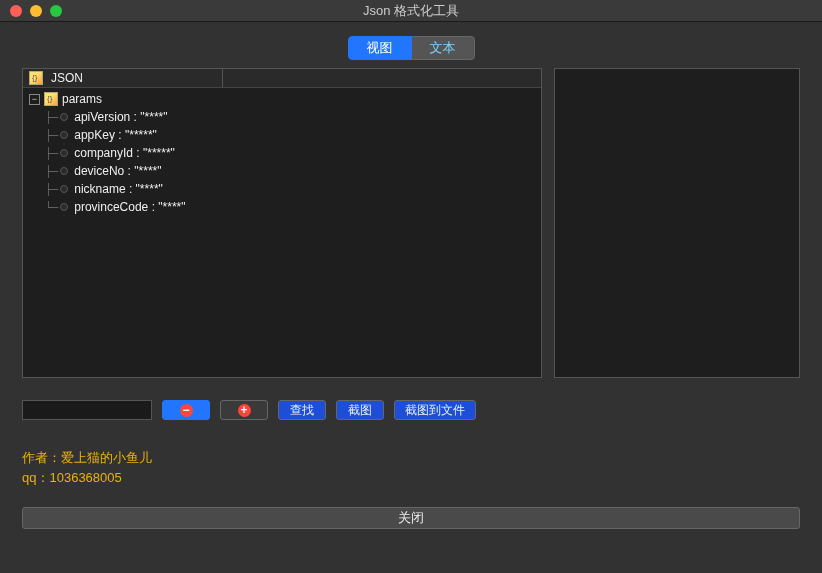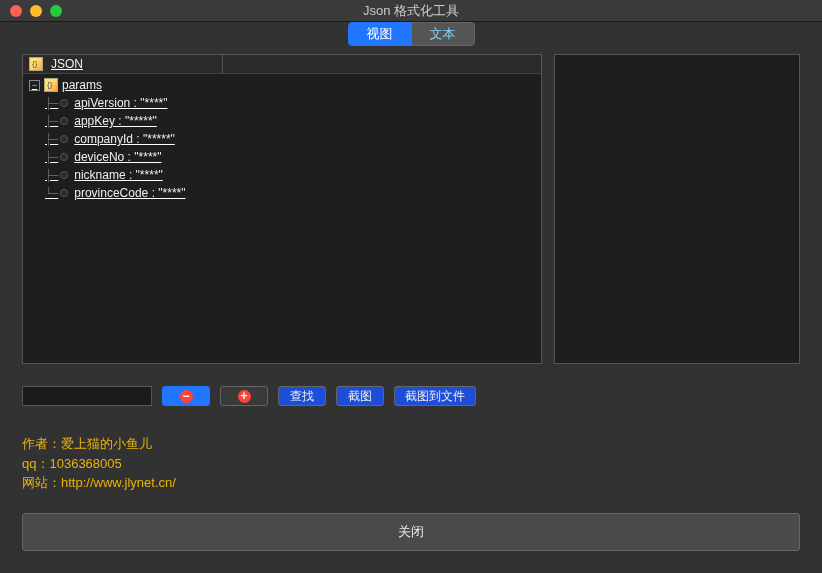--- a/index.html
+++ b/index.html
@@ -40,20 +40,21 @@
     .title-text {
       position: absolute;
       left: 50%;
       transform: translateX(-50%);
       color: #ccc;
       font-size: 13px;
     }
     .tabs {
       display: flex;
       justify-content: center;
+      margin-top: 14px;
       margin-bottom: 8px;
     }
     .tab-group {
       display: flex;
       border-radius: 4px;
       overflow: hidden;
     }
     .tab {
       padding: 2px 18px;
       font-size: 13px;
@@ -66,21 +67,20 @@
       background: #2175ff;
       color: #fff;
       border-color: #2175ff;
     }
     .tab:first-child { border-radius: 4px 0 0 4px; }
     .tab:last-child { border-radius: 0 4px 4px 0; border-left: none; }
     .main-area {
       display: flex;
       gap: 12px;
       padding: 0 22px;
-      text-decoration: underline;
     }
     .tree-panel {
       flex: 1;
       background: #1e1e1e;
       border: 1px solid #555;
       height: 310px;
     }
     .tree-header {
       background: #2a2a2a;
       border-bottom: 1px solid #444;
@@ -206,21 +206,21 @@
     .circle-icon.minus { background: #ff453a; color: #fff; }
     .circle-icon.plus { background: #ff453a; color: #fff; }
     .info-block {
       padding: 28px 22px 10px 22px;
       color: #eab308;
       font-size: 13px;
       line-height: 1.5;
     }
     .close-btn {
       margin: 10px 22px 0 22px;
-      height: 38px;
+      height: 22px;
       background: #4a4a4a;
       border: 1px solid #666;
       display: flex;
       align-items: center;
       justify-content: center;
       cursor: pointer;
       font-size: 13px;
       color: #eee;
       border-radius: 3px;
     }
@@ -305,16 +305,15 @@
     <span class="circle-icon plus">+</span>
   </button>
   <button class="btn">查找</button>
   <button class="btn">截图</button>
   <button class="btn">截图到文件</button>
 </div>
 
 <div class="info-block">
   <div><span>作者：</span><span>爱上猫的小鱼儿</span></div>
   <div><span>qq：</span><span>1036368005</span></div>
-  <div><span>网站：</span><span>http://www.jlynet.cn/</span></div>
 </div>
 
 <div class="close-btn">关闭</div>
 
 </body></html>

